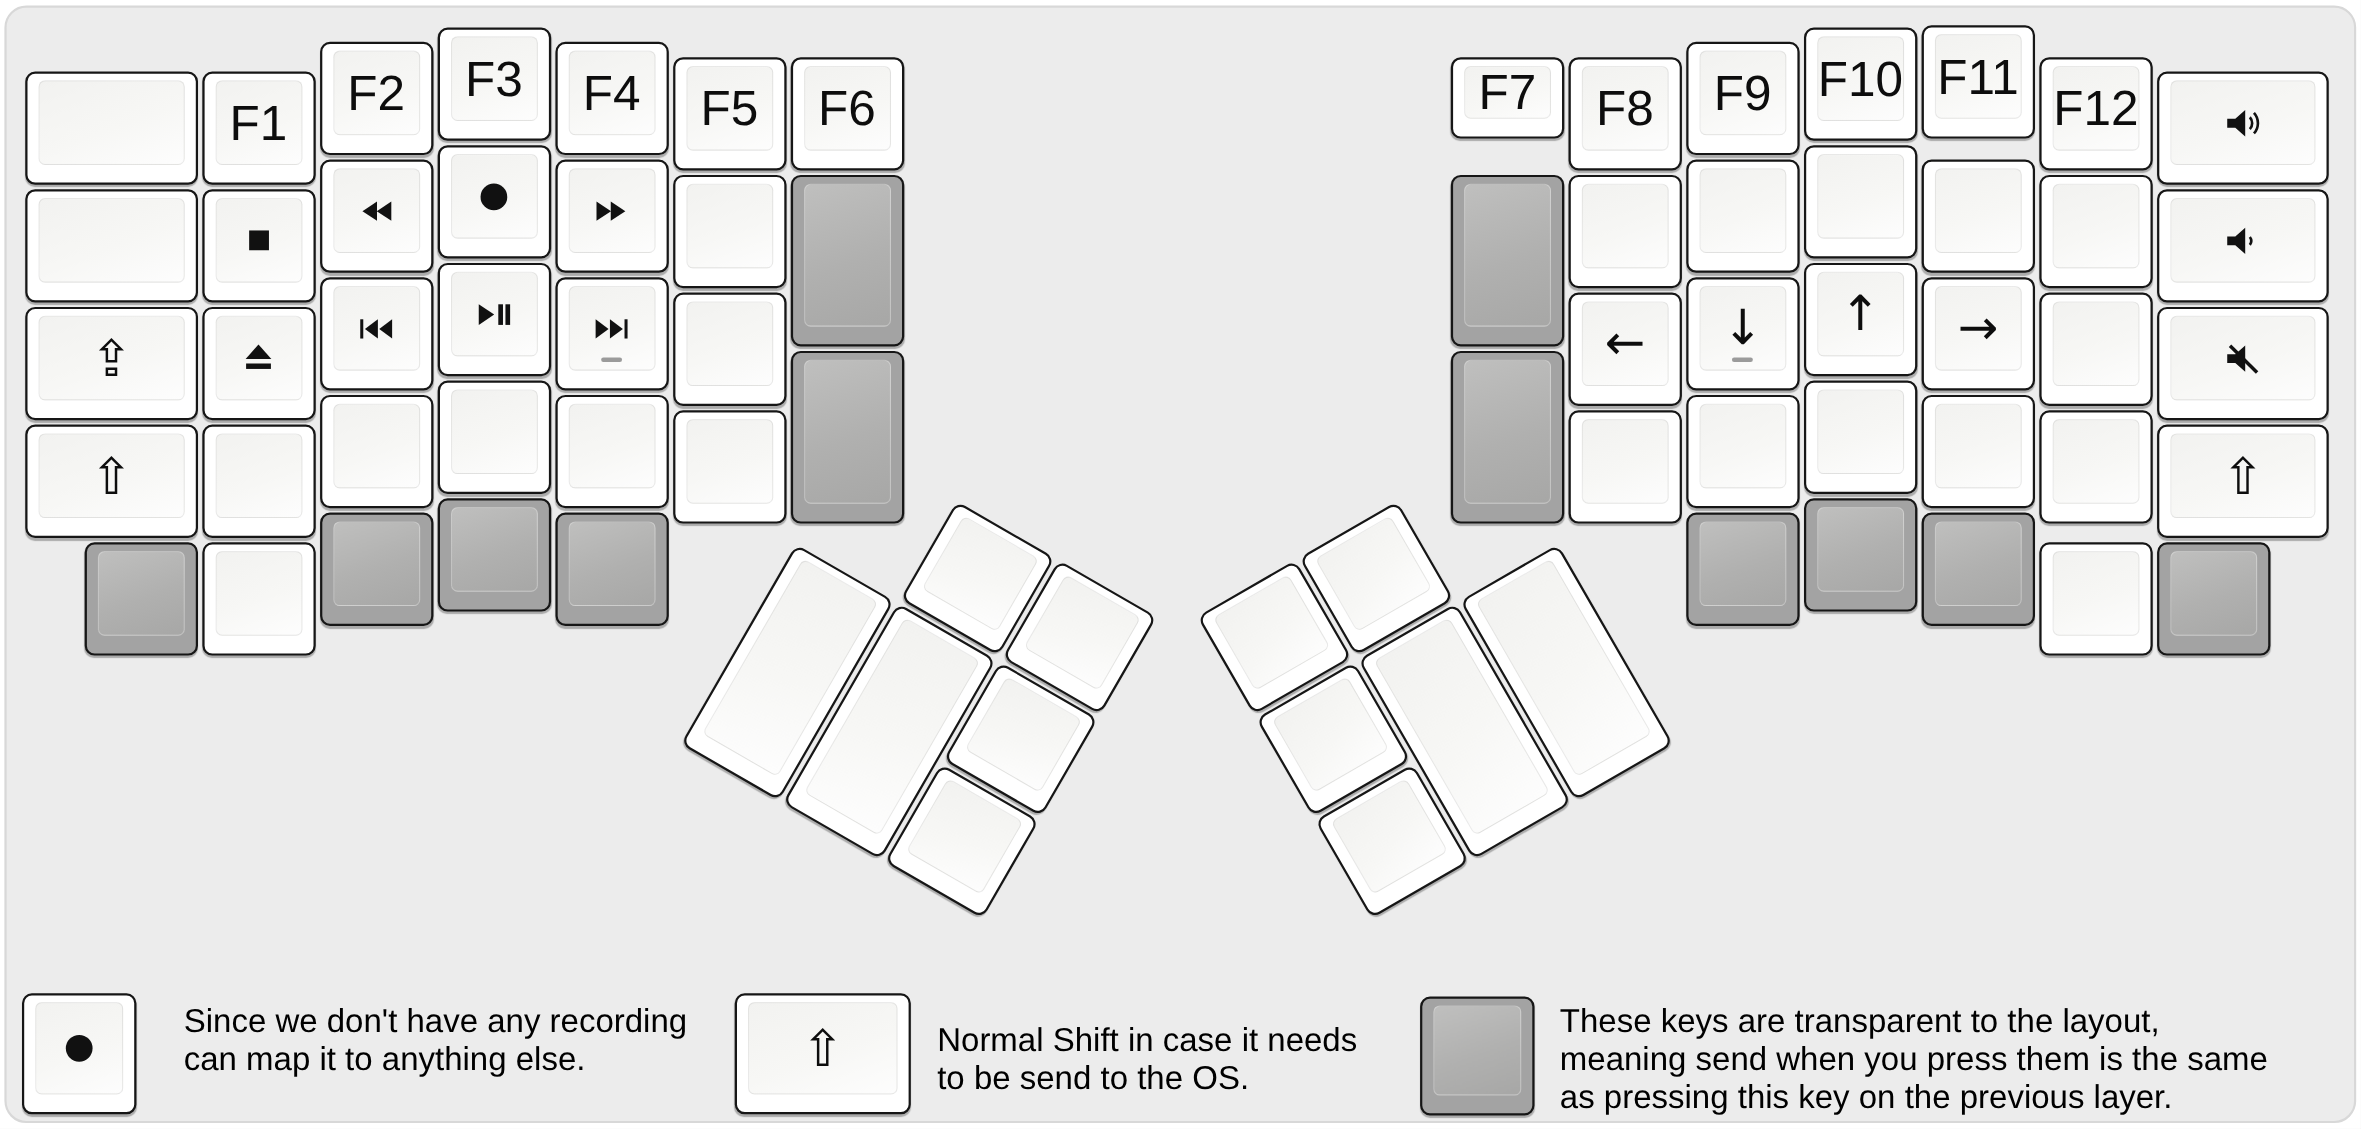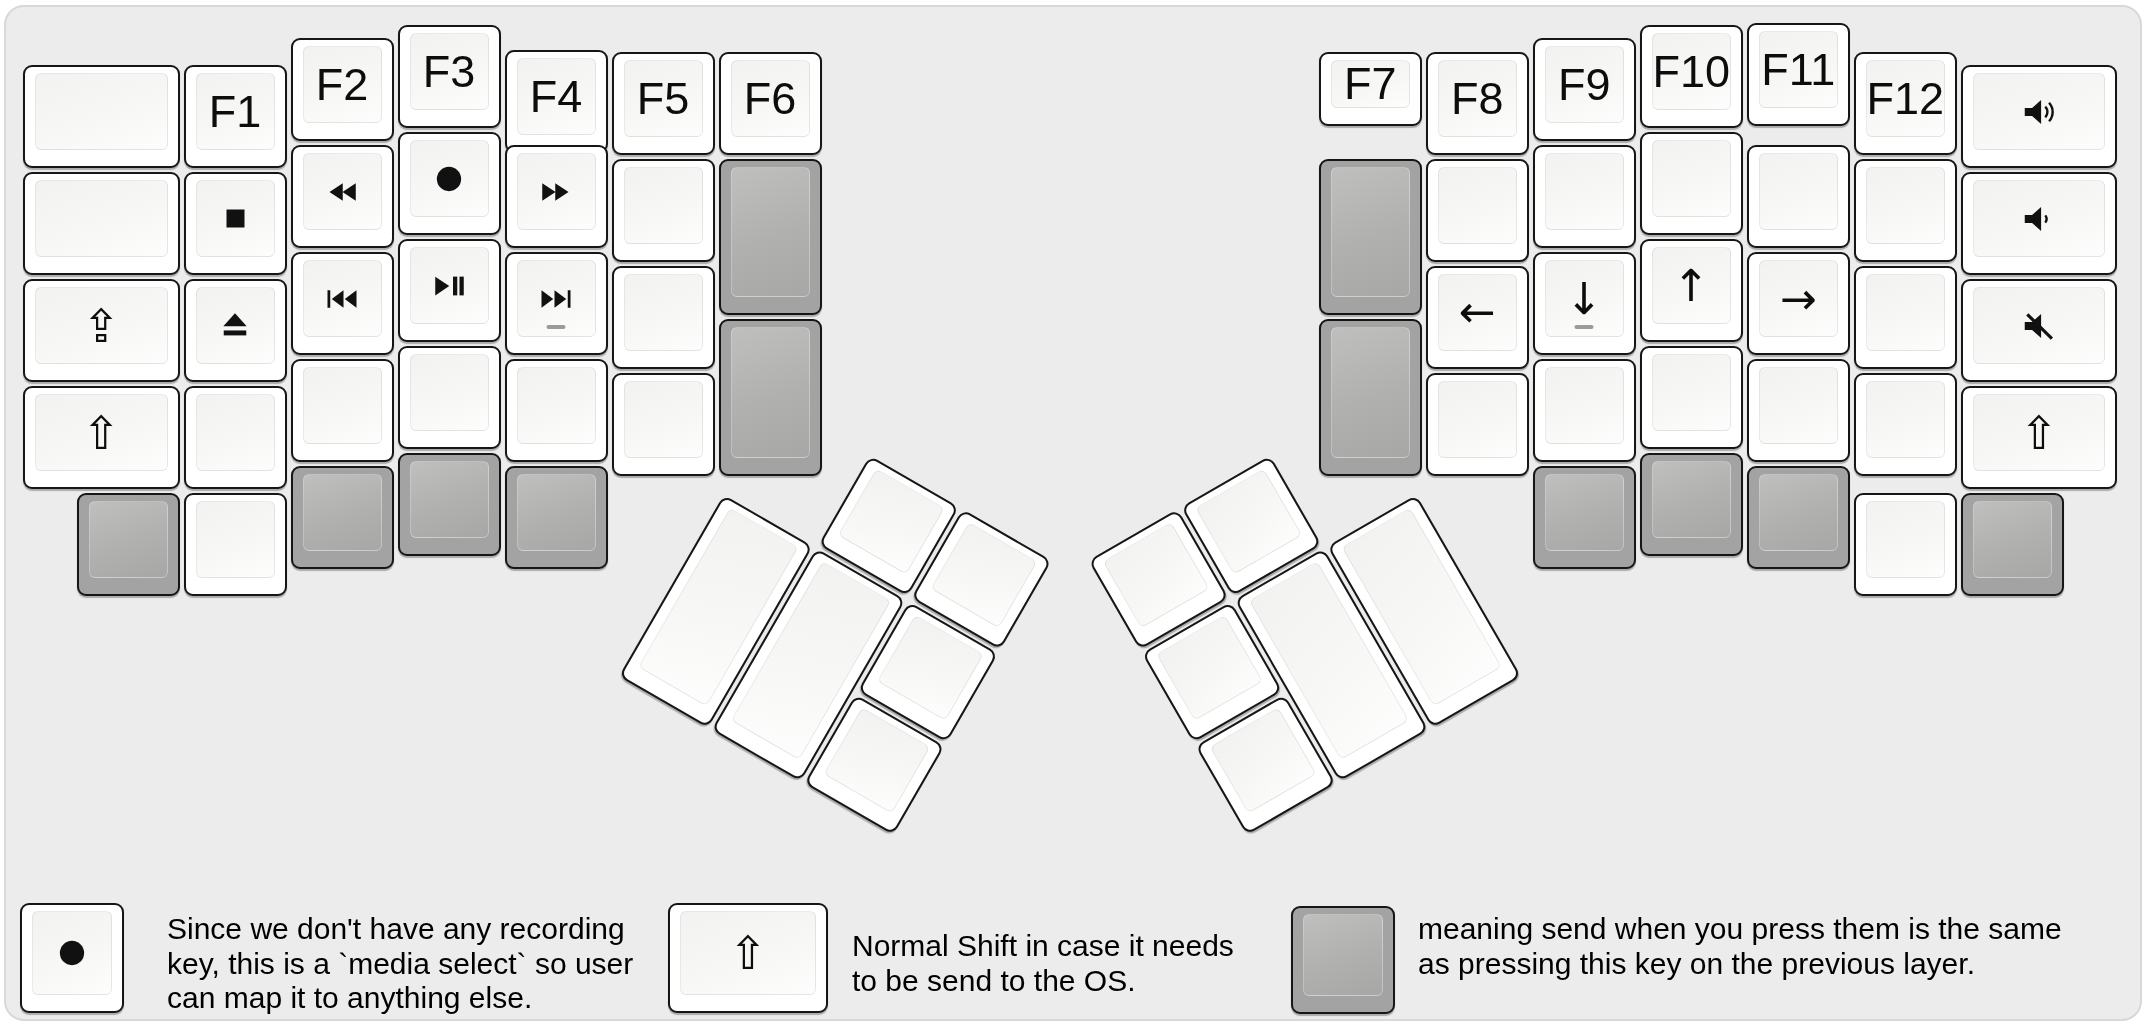--- a/index.html
+++ b/index.html
@@ -176,21 +176,21 @@
             </svg>
           </span>
         </div>
       </div>
       <div class="key" style="left: 397.5px; top: 346px; width: 103px; height: 103px;">
         <div class="cap"></div>
       </div>
       <div class="key dark" style="left: 397.5px; top: 453px; width: 103px; height: 103px;">
         <div class="cap"></div>
       </div>
-      <div class="key" style="left: 504.5px; top: 38.375px; width: 103px; height: 103px; margin-top: 12px;">
+      <div class="key" style="left: 504.5px; top: 38.375px; width: 103px; height: 103px;">
         <div class="cap">
           <span class="flabel">F4</span>
         </div>
       </div>
       <div class="key" style="left: 504.5px; top: 145.375px; width: 103px; height: 103px;">
         <div class="cap">
           <span>
             <svg viewBox="0 0 24 24" width="38" height="30">
               <path d="M11.4,5 V19 L22,12 Z"></path>
               <path d="M1,5 V19 L11.6,12 Z"></path>
@@ -391,33 +391,33 @@
         <div class="cap">
           <span>
             <svg viewBox="0 0 24 24" width="36" height="36">
               <circle cx="12" cy="12" r="8.1"></circle>
             </svg>
           </span>
         </div>
       </div>
       <div class="legend-item-text" style="left: 167px; top: 912px;">
         <div>Since we don't have any recording</div>
-        <div>key, this is a `media select` so user</div>
         <div>can map it to anything else.</div>
       </div>
       <div class="key" style="left: 668px; top: 903px; width: 160px; height: 110px;">
         <div class="cap">
           <span class="glyph bigglyph">⇧</span>
         </div>
       </div>
       <div class="legend-item-text" style="left: 852px; top: 929px;">
         <div>Normal Shift in case it needs</div>
         <div>to be send to the OS.</div>
       </div>
       <div class="key dark" style="left: 1291px; top: 906px; width: 104px; height: 108px;">
         <div class="cap"></div>
       </div>
       <div class="legend-item-text" style="left: 1418px; top: 912px;">
+        <div>These keys are transparent to the layout,</div>
         <div>meaning send when you press them is the same</div>
         <div>as pressing this key on the previous layer.</div>
       </div>
     </div>
 </div>
 
 </body></html>

